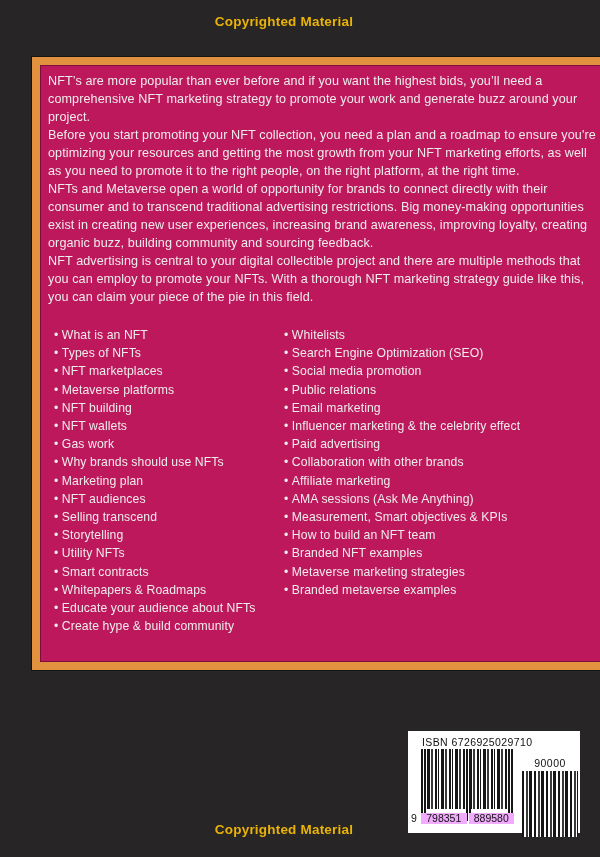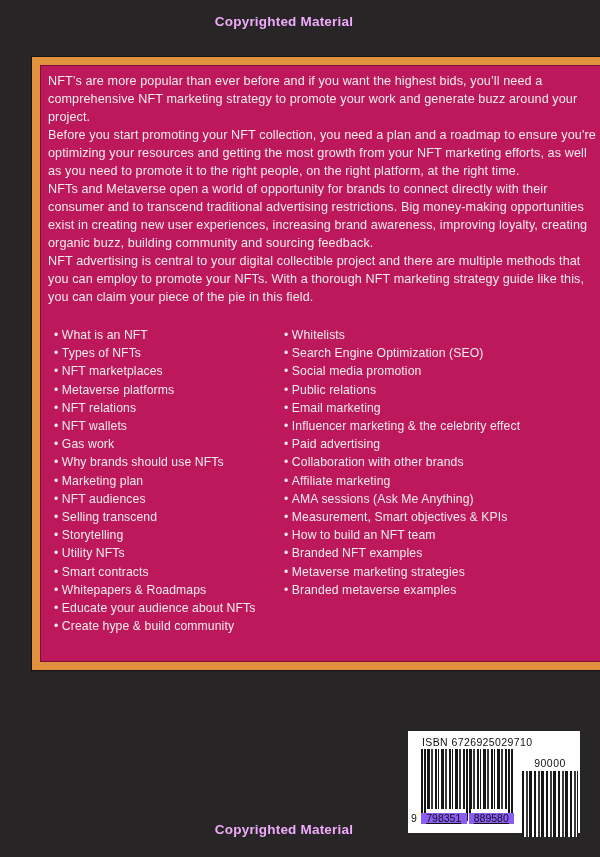--- a/index.html
+++ b/index.html
@@ -6,21 +6,21 @@
   body{
     width:600px;height:857px;
     background:#272525;
     font-family:"Liberation Sans","DejaVu Sans",sans-serif;
     position:relative;
     overflow:hidden;
   }
   .copyright{
     position:absolute;left:0;width:568px;
     text-align:center;
-    color:#f0abfc;
+    color:#eab308;
     font-size:13.5px;
     font-weight:bold;
     letter-spacing:.2px;
   }
   .copyright.top{top:14px;}
   .copyright.bottom{top:822px;}
 
   
   .frame{
     position:absolute;
@@ -87,21 +87,21 @@
     background:linear-gradient(90deg,#161616 0 2px,#fff 2px 3px,#161616 3px 5px);}
   .guard.l{left:0;}
   .guard.m{left:45px;}
   .guard.r{right:0;}
   .bc-digits{
     position:absolute;left:-10px;right:-2px;bottom:0;
     display:flex;align-items:flex-end;
     font-size:10.5px;line-height:11px;
   }
   .bc-digits .d9{width:9px;background:transparent;}
-  .bc-digits .grp{flex:1;text-align:center;background:#8b5cf6;margin:0 1px;padding:0 1px;text-decoration:underline;}
+  .bc-digits .grp{flex:1;text-align:center;background:#f0abfc;margin:0 1px;padding:0 1px;}
   .bc-supp{position:absolute;left:114px;top:26px;width:56px;height:80px;}
   .supp-label{
     text-align:center;font-size:10.5px;line-height:12px;letter-spacing:.5px;
   }
   .bc-supp .bars{
     position:absolute;left:0;right:0;top:14px;bottom:0;
     background:repeating-linear-gradient(90deg,
       #161616 0 2px,#fff 2px 4px,
       #3a3a3a 4px 6px,#fff 6px 7px,
       #161616 7px 10px,#fff 10px 12px);
@@ -118,21 +118,21 @@
     <p>Before you start promoting your NFT collection, you need a plan and a roadmap to ensure you're optimizing your resources and getting the most growth from your NFT marketing efforts, as well as you need to promote it to the right people, on the right platform, at the right time.</p>
     <p>NFTs and Metaverse open a world of opportunity for brands to connect directly with their consumer and to transcend traditional advertising restrictions. Big money-making opportunities exist in creating new user experiences, increasing brand awareness, improving loyalty, creating organic buzz, building community and sourcing feedback.</p>
     <p>NFT advertising is central to your digital collectible project and there are multiple methods that you can employ to promote your NFTs. With a thorough NFT marketing strategy guide like this, you can claim your piece of the pie in this field.</p>
   </div>
   <div class="columns">
     <ul class="left">
         <li>What is an NFT</li>
         <li>Types of NFTs</li>
         <li>NFT marketplaces</li>
         <li>Metaverse platforms</li>
-        <li>NFT relations</li>
+        <li>NFT building</li>
         <li>NFT wallets</li>
         <li>Gas work</li>
         <li>Why brands should use NFTs</li>
         <li>Marketing plan</li>
         <li>NFT audiences</li>
         <li>Selling transcend</li>
         <li>Storytelling</li>
         <li>Utility NFTs</li>
         <li>Smart contracts</li>
         <li>Whitepapers &amp; Roadmaps</li>

